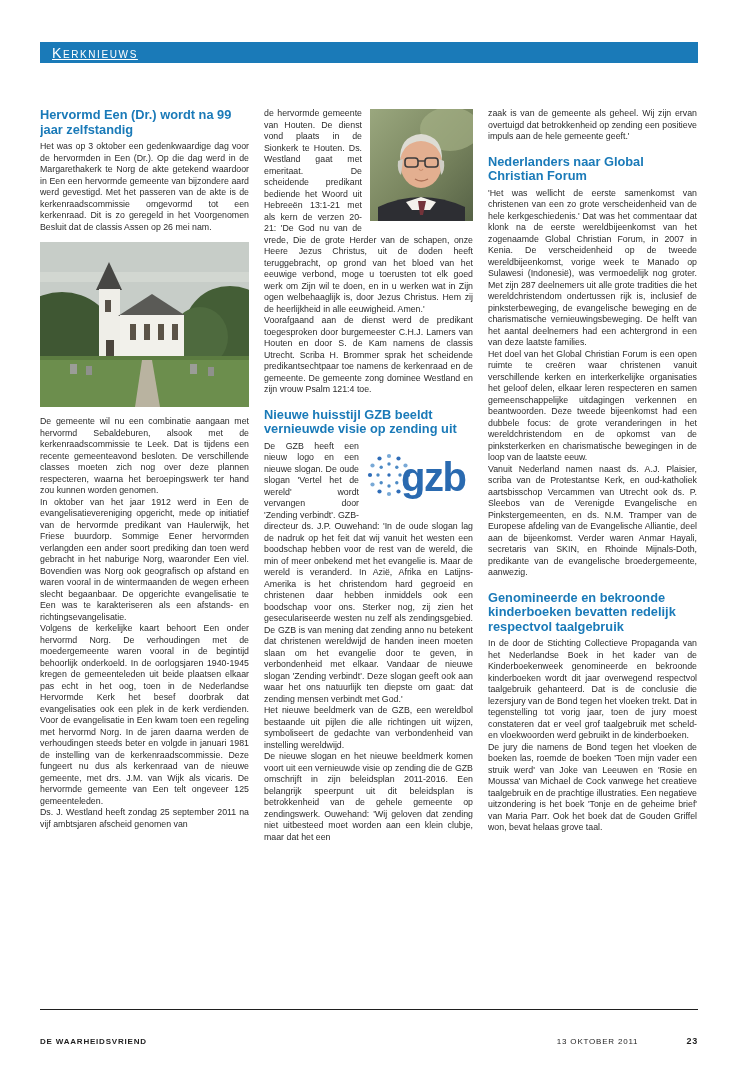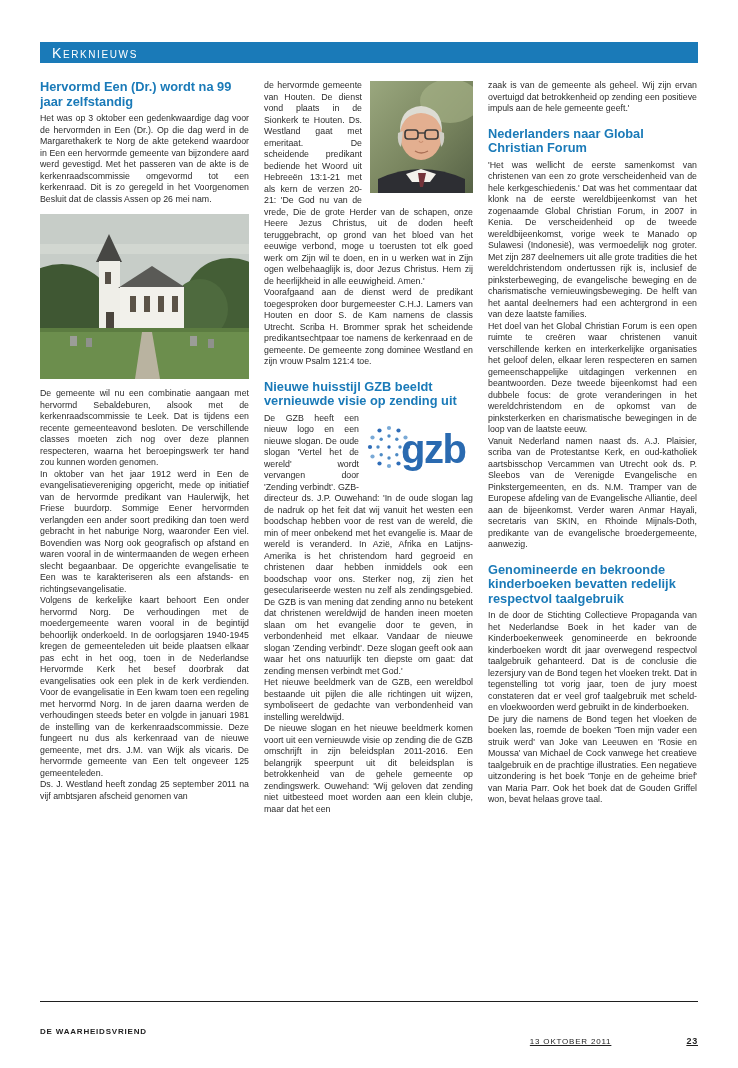--- a/index.html
+++ b/index.html
@@ -7,51 +7,51 @@
   .page {
     position:relative; width:738px; height:1068px; background:#ffffff;
     font-family:"Liberation Sans", sans-serif; color:#2b2b2b; overflow:hidden;
   }
   .masthead {
     position:absolute; left:40px; top:42px; width:658px; height:21px;
     background:#1a7ab8; color:#ffffff; display:flex; align-items:center;
     padding-left:12px;
   }
   .masthead .title {
-    font-variant:small-caps; font-size:14px; letter-spacing:1.6px; font-weight:normal;
+    font-variant:small-caps; font-size:14px; letter-spacing:1.6px; font-weight:normal;text-decoration:underline;
   }
   .columns {
     position:absolute; left:40px; top:80px; width:658px; height:935px;
     display:flex; gap:15px;
   }
   .col {
     width:209px; overflow:hidden; text-align:justify;
-    font-size:8.8px; line-height:11.5px; hyphens:auto;
+    font-size:8.8px; line-height:11.5px; hyphens:auto;margin-top:28px;
   }
   h2.article-title {
     color:#1a7ab8; font-size:12.8px; line-height:14.6px; font-weight:bold;
     margin:0 0 4px 0; text-align:left;
   }
   h2.mt { margin-top:12px; }
   p.para, div.para { margin:0; }
   figure { margin:0; }
   .church-fig { display:block; width:209px; height:165px; margin:9px 0 9px 0; }
   .church-fig svg { display:block; width:100%; height:100%; }
   .portrait-fig { float:right; width:103px; height:112px; margin:1px 0 4px 8px; }
   .portrait-fig svg { display:block; width:100%; height:100%; }
   .gzb-fig { float:right; width:108px; height:62px; margin:4px 0 5px 6px; }
   .gzb-fig svg { display:block; width:100%; height:100%; }
   .pagefooter {
     position:absolute; left:40px; width:658px; bottom:22px;
-    border-top:1px solid #1f1f1f; padding-top:14px;
-    display:flex; justify-content:space-between; align-items:center;
+    border-top:1px solid #1f1f1f; padding-top:6px;
+    display:flex; justify-content:space-between; align-items:flex-end;
     font-size:8px; letter-spacing:0.8px; color:#1f1f1f;
   }
   .pagefooter .pub { font-weight:bold; }
-  .pagefooter .right { display:flex; gap:75px; align-items:baseline;text-decoration:underline; }
+  .pagefooter .right { display:flex; gap:48px; align-items:baseline; }
   .pagefooter .pageno { font-weight:bold; font-size:9px;margin-top:20px; }
 </style>
 </head>
 <body>
 
 <div class="page">
 
   <div class="masthead">
     <span class="title">Kerknieuws</span>
   </div>

